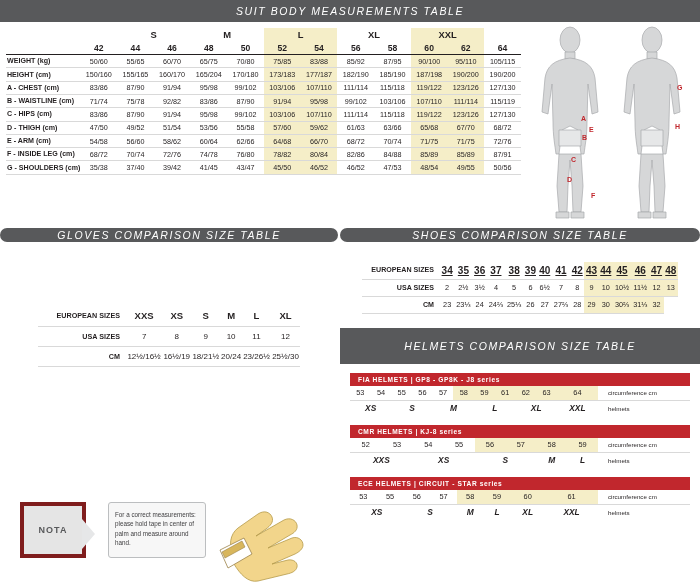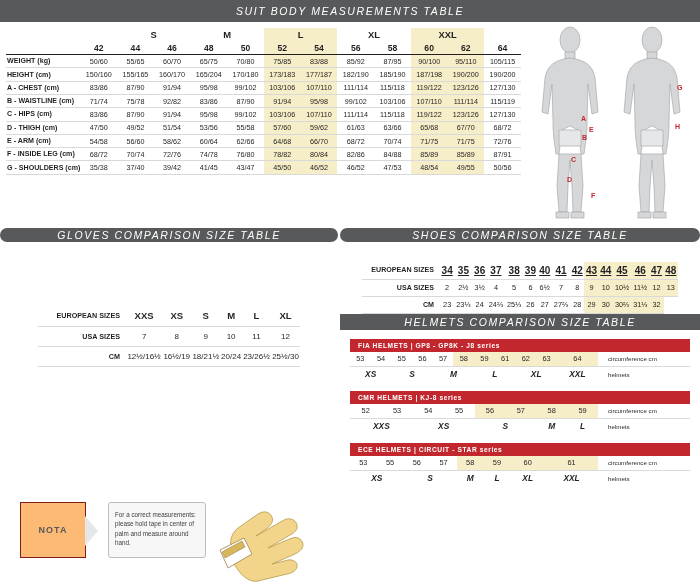--- a/index.html
+++ b/index.html
@@ -62,21 +62,21 @@
   
   #gloves-table { width:262px; margin:64px auto 0; }
   #gloves-table td { height:20px; font-size:8px; text-align:center; }
   #gloves-table .rl { text-align:right; font-weight:bold; font-size:7.2px; padding-right:6px; width:88px; }
   #gloves-table .hdr { font-weight:bold; font-size:9.5px; }
   #gloves-table tr td { border-bottom:1px solid #d9d9d9; }
 
   
   #nota-wrap { position:absolute; top:196px; left:20px; display:flex; align-items:flex-start; }
   #nota-arrow {
-    width:66px; height:56px; background:#fdba74; border:1px solid #7f1d1d;
+    width:66px; height:56px; background:#e5e5e5; border:4px solid #7f1d1d;
     position:relative; display:flex; align-items:center; justify-content:center;
     font-size:9px; font-weight:bold; letter-spacing:1px; color:#58595b;
   }
   #nota-arrow:after {
     content:""; position:absolute; right:-13px; top:13px;
     border-top:15px solid transparent; border-bottom:15px solid transparent;
     border-left:13px solid #e6e7e8;
   }
   #nota-text {
     margin-left:22px; width:98px; min-height:56px;
@@ -87,21 +87,21 @@
 
   
   #shoes-body { background:#ffffff; padding-top:20px; }
   #shoes-table { width:316px; margin:0 auto; }
   #shoes-table td { height:17px; text-align:center; font-size:7.3px; }
   #shoes-table .rl { text-align:right; font-weight:bold; font-size:7.1px; padding-right:6px; width:78px; }
   #shoes-table .hdr { font-weight:bold; font-size:10px;text-decoration:underline; }
   #shoes-table tr td { border-bottom:1px solid #d9d9d9; }
 
   
-  #helmets-header { height:16px; }
+  #helmets-header { height:36px; margin-top:14px; }
   .helmet-block { margin:0 10px; }
   .helmet-title {
     background:#c1272d; color:#fff; font-size:6.6px; font-weight:bold;
     padding:3px 8px; letter-spacing:.6px; margin-top:9px;
   }
   .helmet-table { width:100%; }
   .helmet-table td { font-size:7.4px; text-align:center; height:15px; }
   .helmet-table .rowcap {
     text-align:left; font-size:6.2px; padding-left:10px; width:92px; font-weight:normal;
   }

